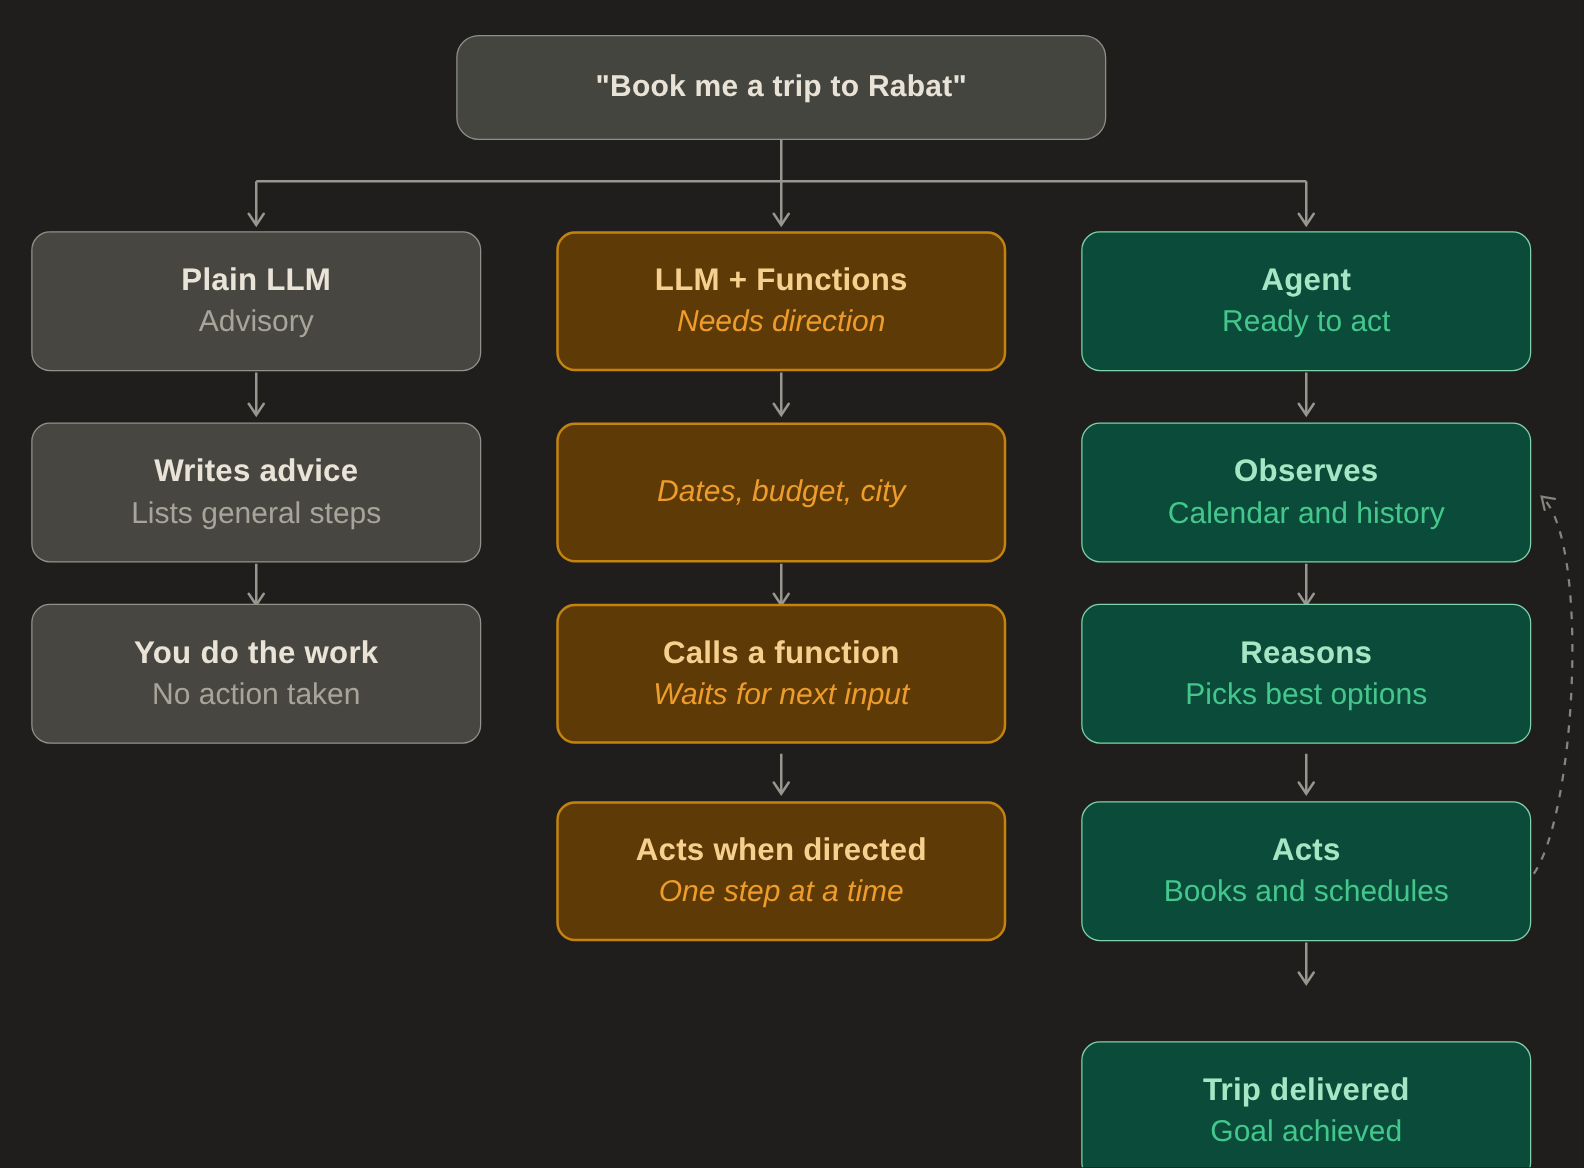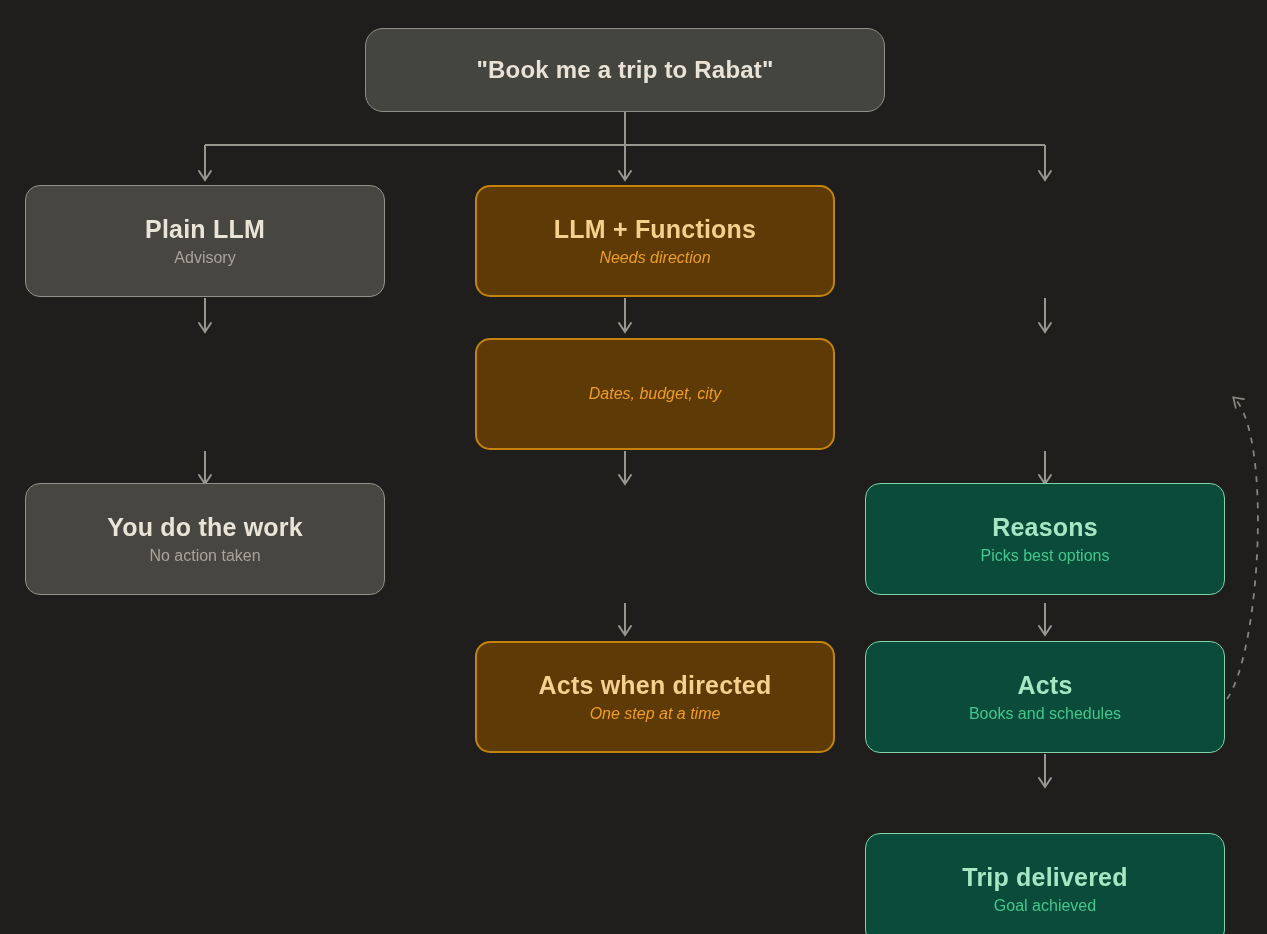--- a/index.html
+++ b/index.html
@@ -33,21 +33,21 @@
     padding: 10px 16px;
   }
 
   .node .title {
     font-size: 25px;
     font-weight: 700;
     letter-spacing: 0.2px;
     line-height: 1.15;
   }
   .node .subtitle {
-    font-size: 16px;
+    font-size: 24px;
     font-weight: 400;
     line-height: 1.15;
     text-align: center;
   }
 
   
   .node.root {
     left: 365px; top: 28px;
     width: 520px; height: 84px;
     background: #454540;
@@ -79,21 +79,21 @@
   
   .node.green {
     background: #0b4b39;
     border: 1.5px solid #7fd2a9;
   }
   .node.green .title    { color: #a7e6c5; }
   .node.green .subtitle { color: #44c78d; }
 
   
   .c1 { left: 25px; }
-  .c2 { left: 445px; margin-left: 30px; }
+  .c2 { left: 445px; }
   .c3 { left: 865px; }
   .r1 { top: 185px; }
   .r2 { top: 338px; }
   .r3 { top: 483px; }
   .r4 { top: 641px; }
   .r5 { top: 833px; }
   .box { width: 360px; height: 112px; }
 </style>
 </head>
 <body>
@@ -136,37 +136,53 @@
   </svg>
 
   <div class="node root">
     <div class="title">"Book me a trip to Rabat"</div>
   </div>
 
   <div class="node gray box c1 r1">
     <div class="title">Plain LLM</div>
     <div class="subtitle">Advisory</div>
   </div>
+  <div class="node gray box c1 r2">
+    <div class="title">Writes advice</div>
+    <div class="subtitle">Lists general steps</div>
+  </div>
   <div class="node gray box c1 r3">
     <div class="title">You do the work</div>
     <div class="subtitle">No action taken</div>
   </div>
 
   <div class="node orange box c2 r1">
     <div class="title">LLM + Functions</div>
     <div class="subtitle">Needs direction</div>
   </div>
   <div class="node orange box c2 r2">
     <div class="subtitle">Dates, budget, city</div>
   </div>
+  <div class="node orange box c2 r3">
+    <div class="title">Calls a function</div>
+    <div class="subtitle">Waits for next input</div>
+  </div>
   <div class="node orange box c2 r4">
     <div class="title">Acts when directed</div>
     <div class="subtitle">One step at a time</div>
   </div>
 
+  <div class="node green box c3 r1">
+    <div class="title">Agent</div>
+    <div class="subtitle">Ready to act</div>
+  </div>
+  <div class="node green box c3 r2">
+    <div class="title">Observes</div>
+    <div class="subtitle">Calendar and history</div>
+  </div>
   <div class="node green box c3 r3">
     <div class="title">Reasons</div>
     <div class="subtitle">Picks best options</div>
   </div>
   <div class="node green box c3 r4">
     <div class="title">Acts</div>
     <div class="subtitle">Books and schedules</div>
   </div>
   <div class="node green box c3 r5">
     <div class="title">Trip delivered</div>

